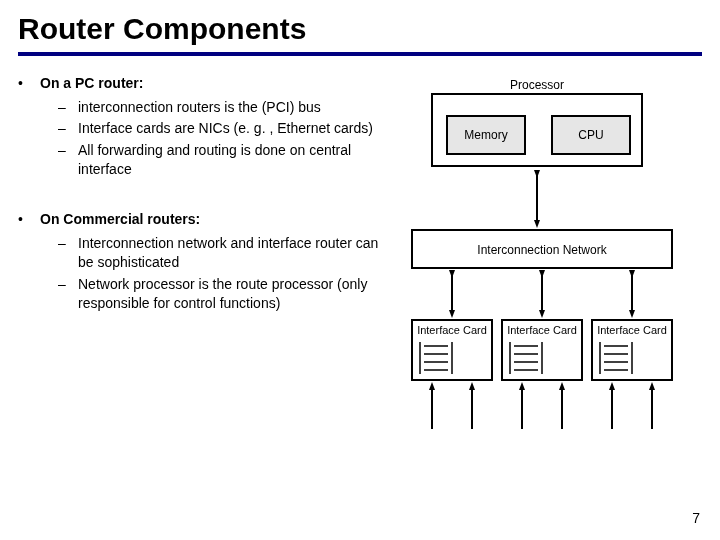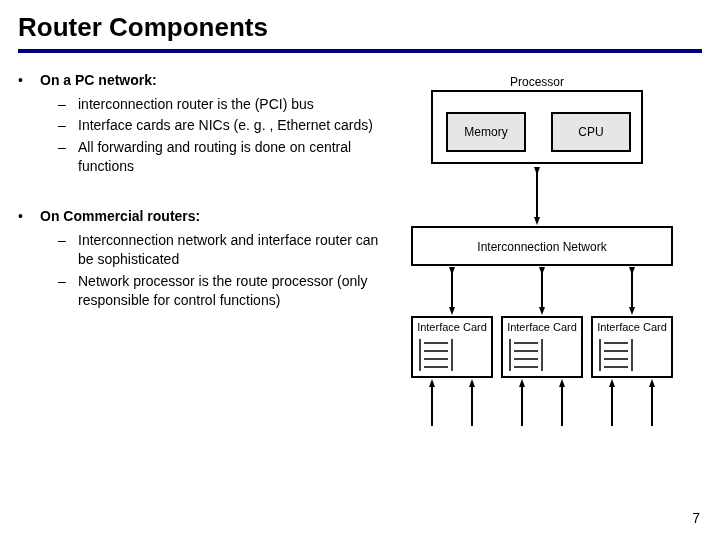--- a/index.html
+++ b/index.html
@@ -13,21 +13,21 @@
     color: #000;
     position: relative;
   }
   .slide {
     width: 720px;
     height: 540px;
     position: relative;
     padding: 12px 18px 0 18px;
   }
   .title {
-    font-size: 26px;
+    font-size: 30px;
     font-weight: bold;
     margin: 0 0 6px 0;
   }
   .title-rule {
     height: 4px;
     background: #000080;
     width: 100%;
     margin-bottom: 18px;
   }
   .columns {
@@ -76,33 +76,33 @@
 
   <h1 class="title">Router Components</h1>
   <div class="title-rule"></div>
 
   <div class="columns">
 
     <div class="textcol">
 
       <div class="bullet-l1">
         <div class="mark">•</div>
-        <div class="txt">On a PC network:</div>
+        <div class="txt">On a PC router:</div>
       </div>
       <div class="bullet-l2">
         <div class="mark">–</div>
-        <div class="txt">interconnection router is the (PCI) bus</div>
+        <div class="txt">interconnection routers is the (PCI) bus</div>
       </div>
       <div class="bullet-l2">
         <div class="mark">–</div>
         <div class="txt">Interface cards are NICs (e. g. , Ethernet cards)</div>
       </div>
       <div class="bullet-l2">
         <div class="mark">–</div>
-        <div class="txt">All forwarding and routing is done on central functions</div>
+        <div class="txt">All forwarding and routing is done on central interface</div>
       </div>
 
       <div class="para-gap"></div>
 
       <div class="bullet-l1">
         <div class="mark">•</div>
         <div class="txt">On Commercial routers:</div>
       </div>
       <div class="bullet-l2">
         <div class="mark">–</div>

